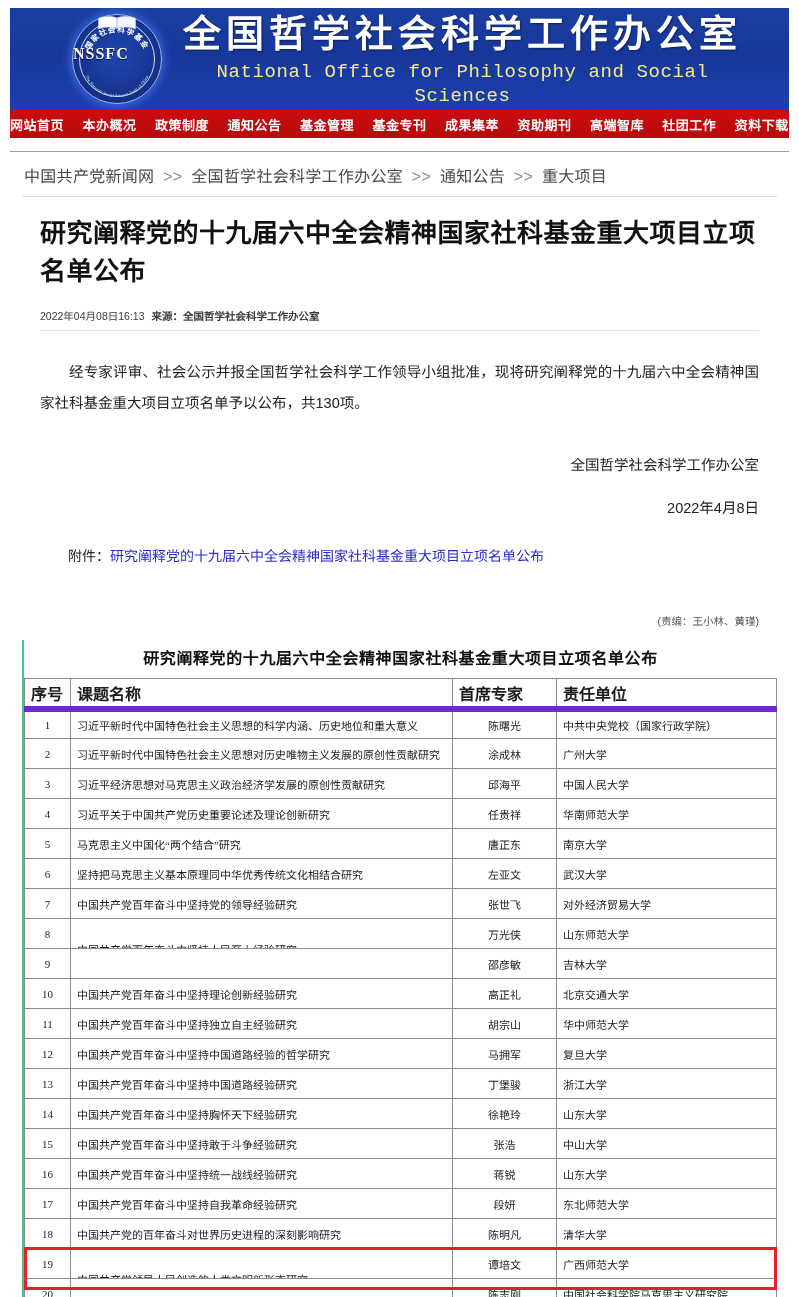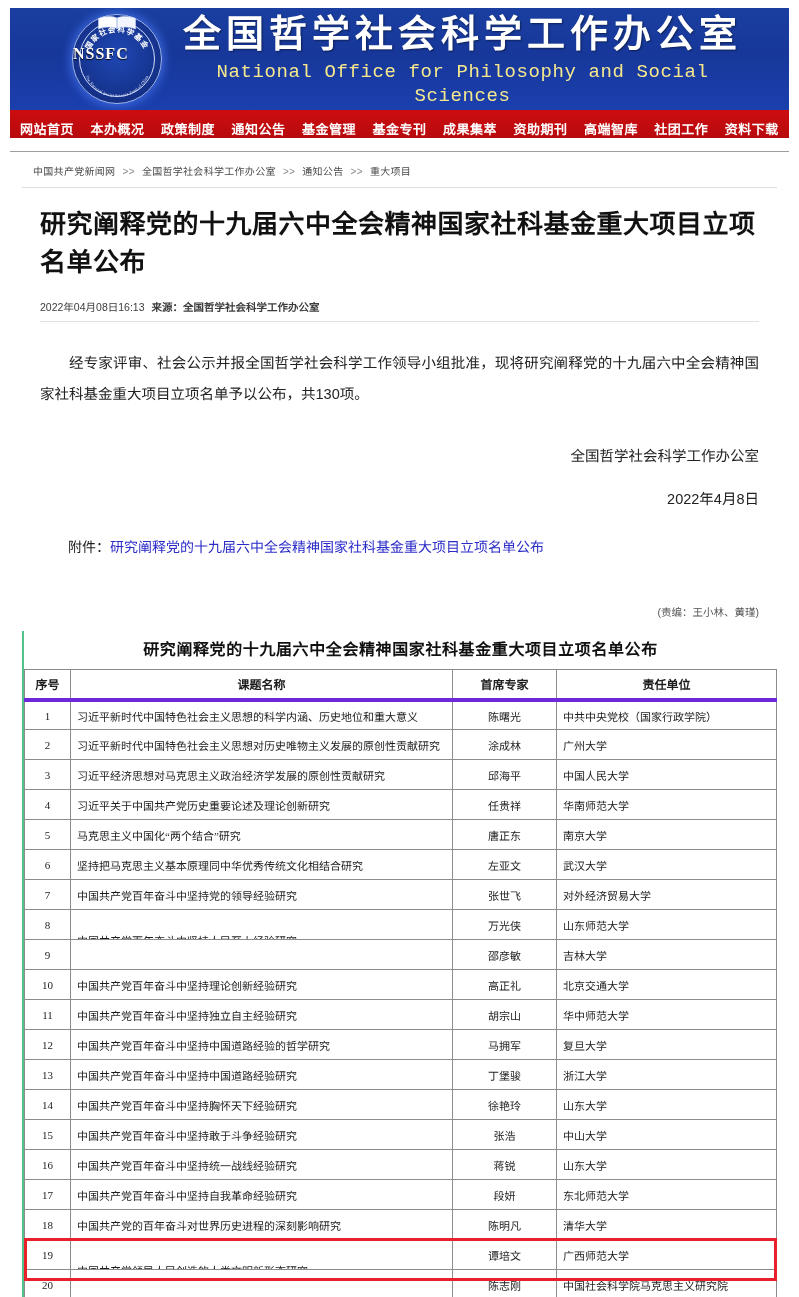--- a/index.html
+++ b/index.html
@@ -99,44 +99,44 @@
     line-height: 24px;
     color: #f6e98d;
     letter-spacing: 0.6px;
   }
 
   
   .nav {
     height: 28px;
     background: linear-gradient(180deg,#cc0d10 0%, #b80a0d 100%);
     display: flex;
-    align-items: flex-end;
+    align-items: center;
     justify-content: space-between;
-    padding: 0 10px;
+    padding: 0 0;
     box-sizing: border-box;
   }
   .nav-item {
     font-family: "Liberation Serif", serif;
     font-weight: bold;
     font-size: 13px;
     color: #ffffff;
     letter-spacing: 0.5px;
     white-space: nowrap;
     cursor: pointer;
   }
   .nav-underline {
     height: 1px;
     background: #9d9d9d;
     margin-top: 13px;
   }
 
   
   .breadcrumb {
-    margin: 11px 0 0 23px;
-    font-size: 10px;
+    margin: 11px 0 0 14px;
+    font-size: 16px;
     color: #4a4a4a;
     letter-spacing: 0.3px;
   }
   .breadcrumb .sep { color: #8a8a8a; margin: 0 4px; }
   .breadcrumb a { color: #4a4a4a; text-decoration: none; }
 
   .hr-light { height:1px; background:#dedede; margin: 9px 12px 0 12px; }
 
   
   .article { padding: 0 30px; }
@@ -224,23 +224,23 @@
     font-size: 11px;
     color: #1c1c1c;
     padding: 0 6px;
     height: 30px;
     box-sizing: border-box;
     overflow: hidden;
     white-space: nowrap;
   }
   table.list th {
     font-weight: bold;
-    text-align: center;
-    font-size: 12px;
-    border-bottom: 4px solid #6d28d9;
+    text-align: left;
+    font-size: 16px;
+    border-bottom: 6px solid #6d28d9;
   }
   td.c-idx { text-align: center; width: 46px; font-size: 11px; }
   td.c-topic { text-align: left; }
   td.c-expert { text-align: center; width: 104px; }
   td.c-org { text-align: left; width: 220px; }
   col.idx { width: 46px; }
   col.topic { width: auto; }
   col.expert { width: 104px; }
   col.org { width: 220px; }
 

